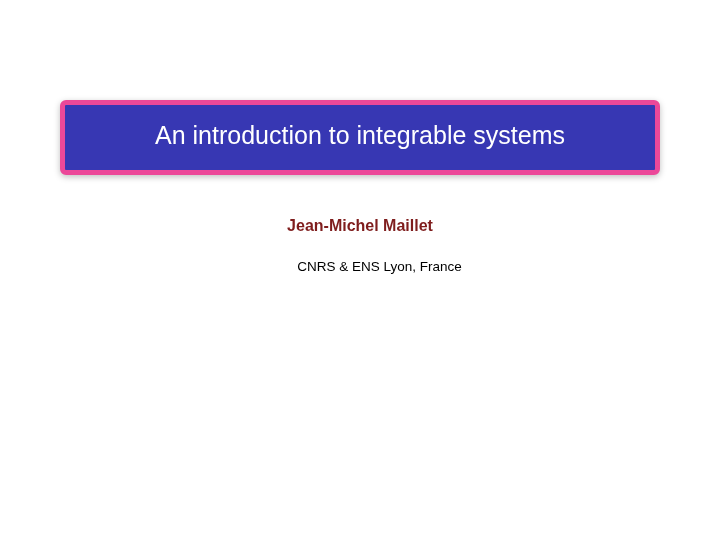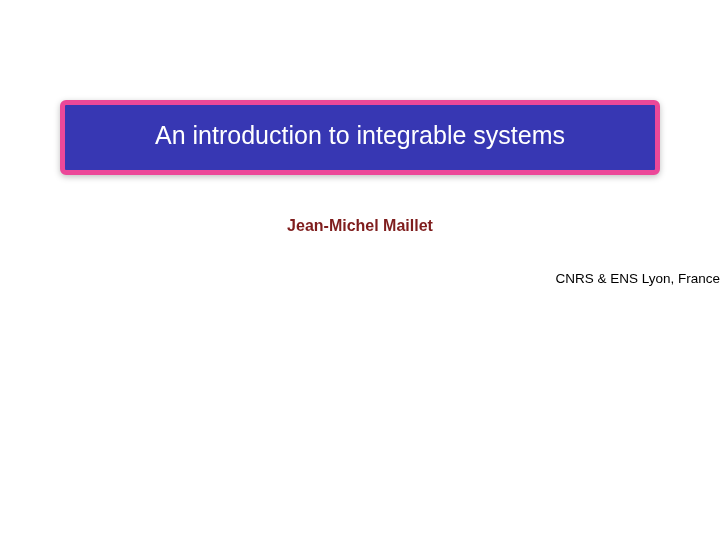--- a/index.html
+++ b/index.html
@@ -29,22 +29,22 @@
     border: 5px solid #ec4899;
   }
   .author {
     text-align: center;
     margin-top: 42px;
     color: #7f1d1d;
     font-weight: 700;
     font-size: 16px;
   }
   .affiliation {
-    text-align: right;
-    margin-top: 36px;
+    text-align: center;
+    margin-top: 24px;
     color: #000;
     font-size: 13.5px;
     font-weight: 400;
     padding-left: 39px;
   }
 </style>
 </head>
 <body>
 
 <div class="slide">

